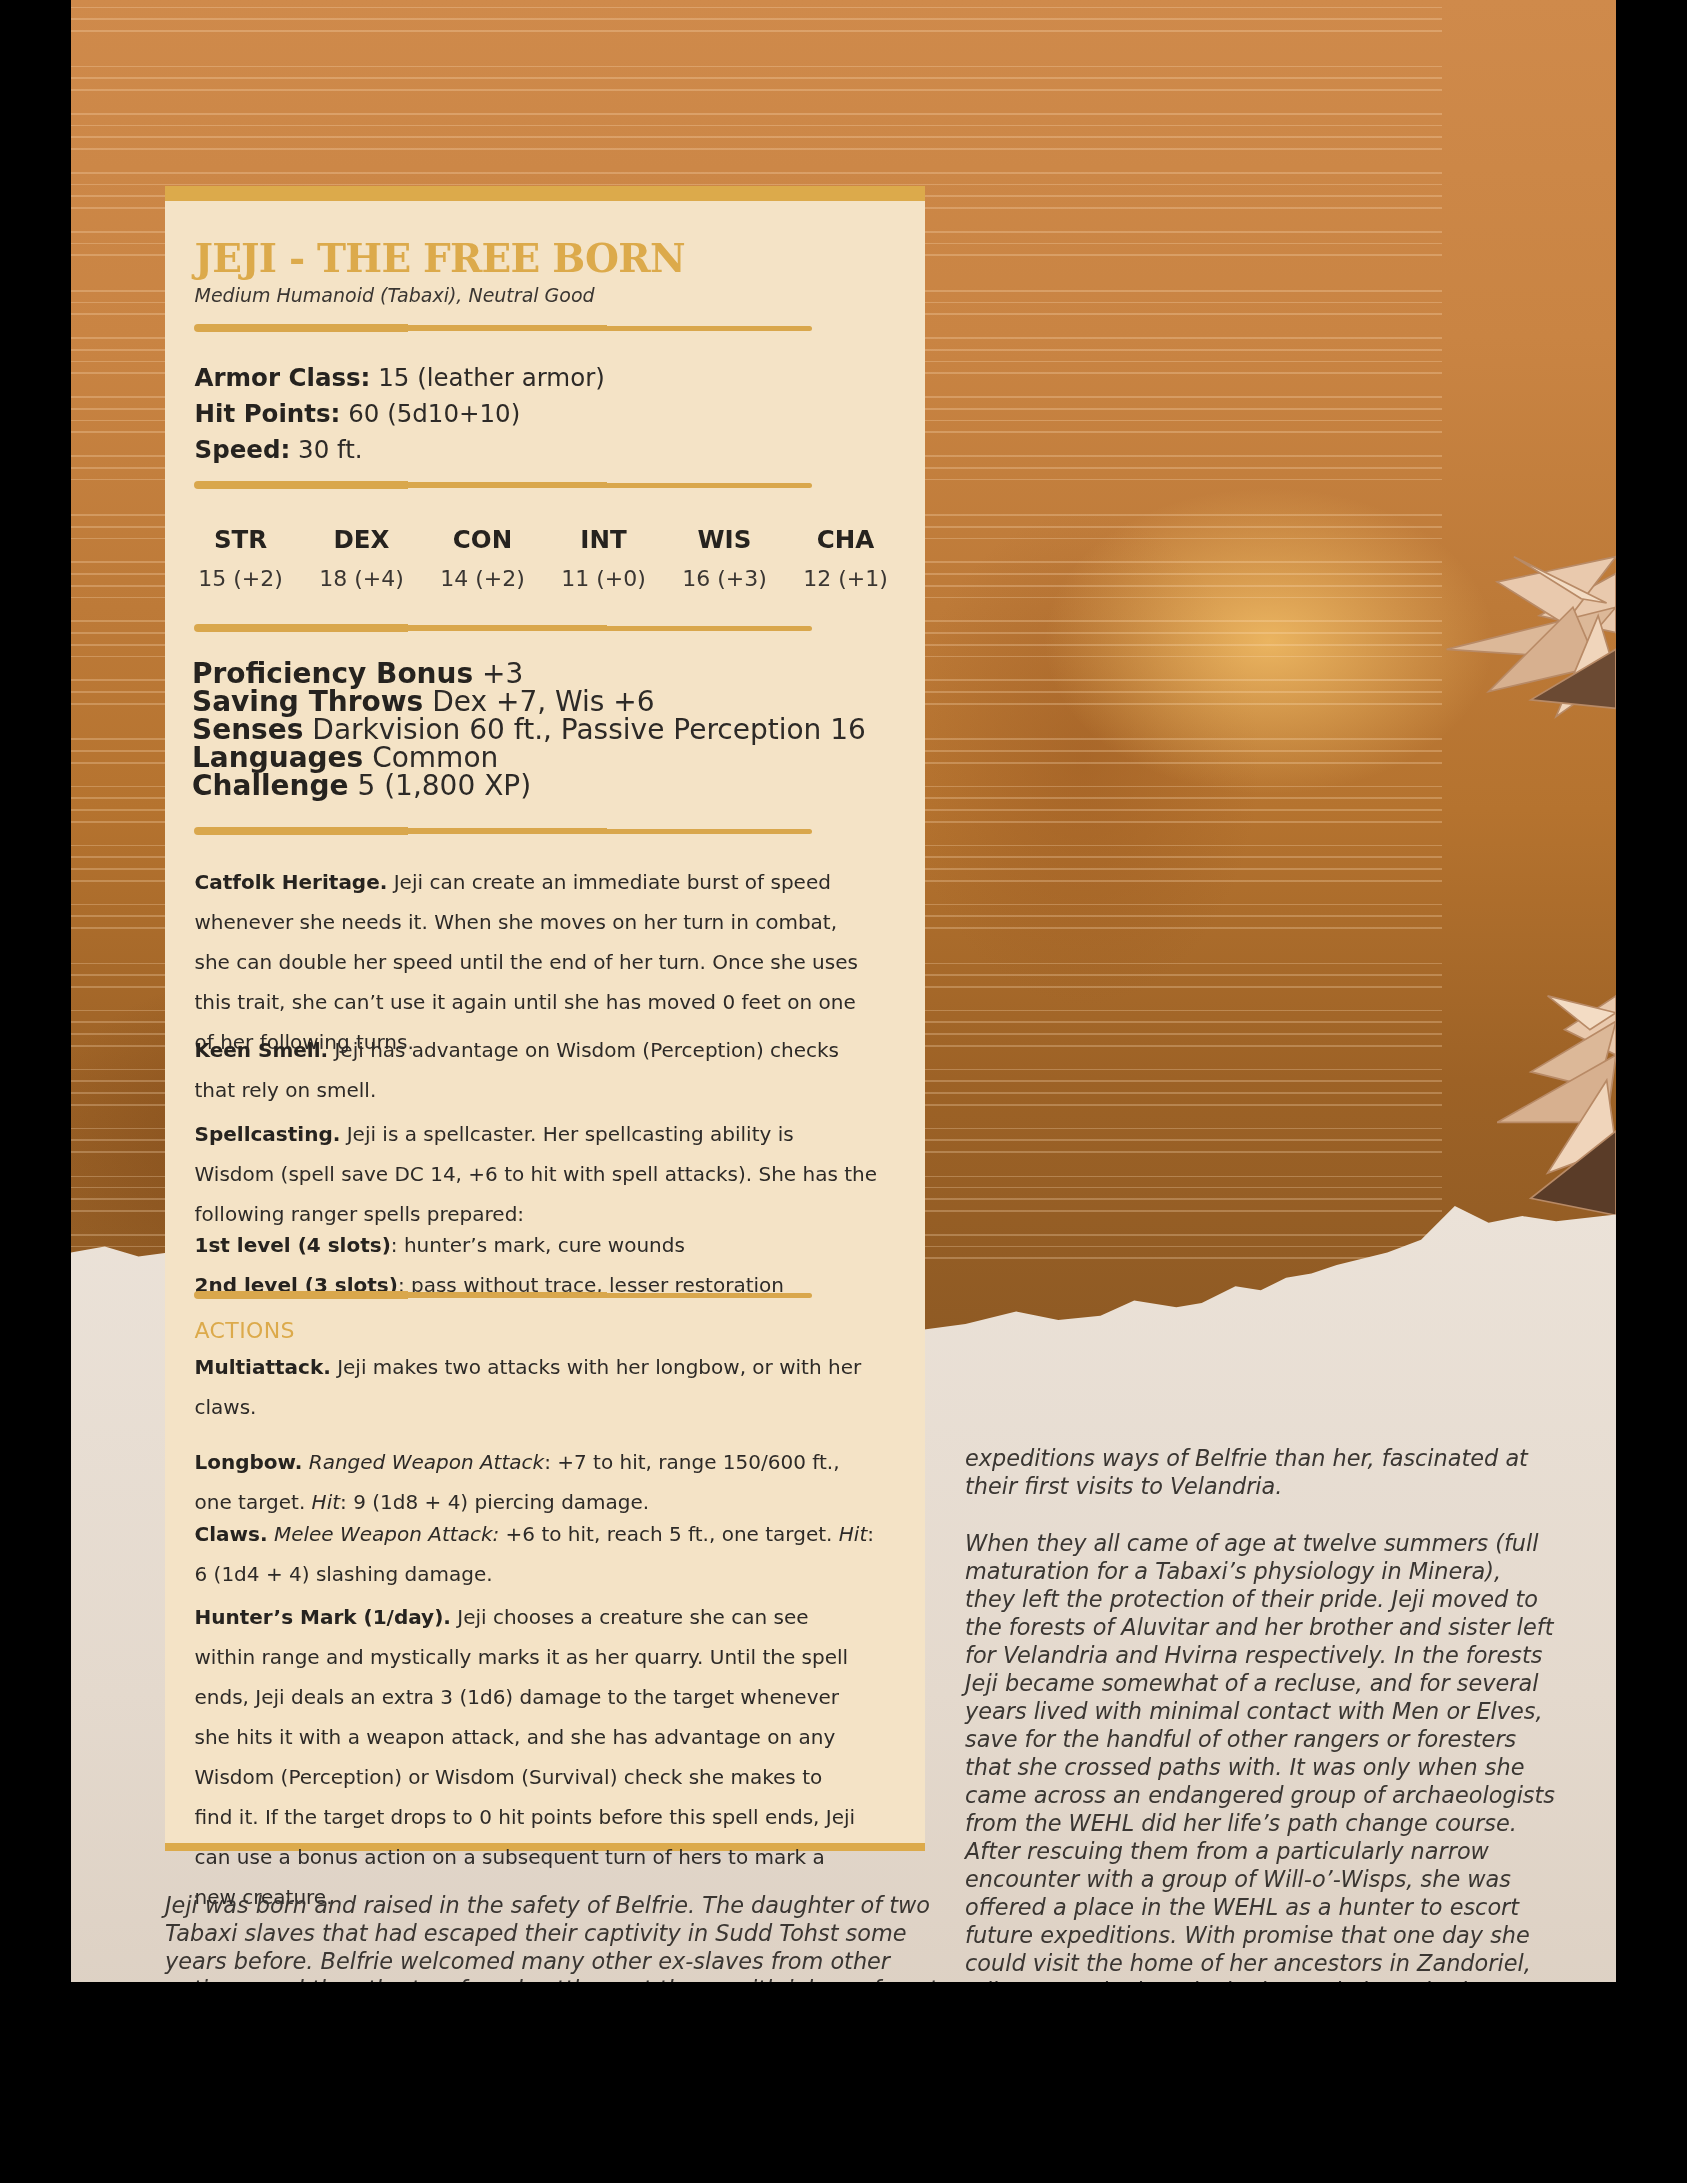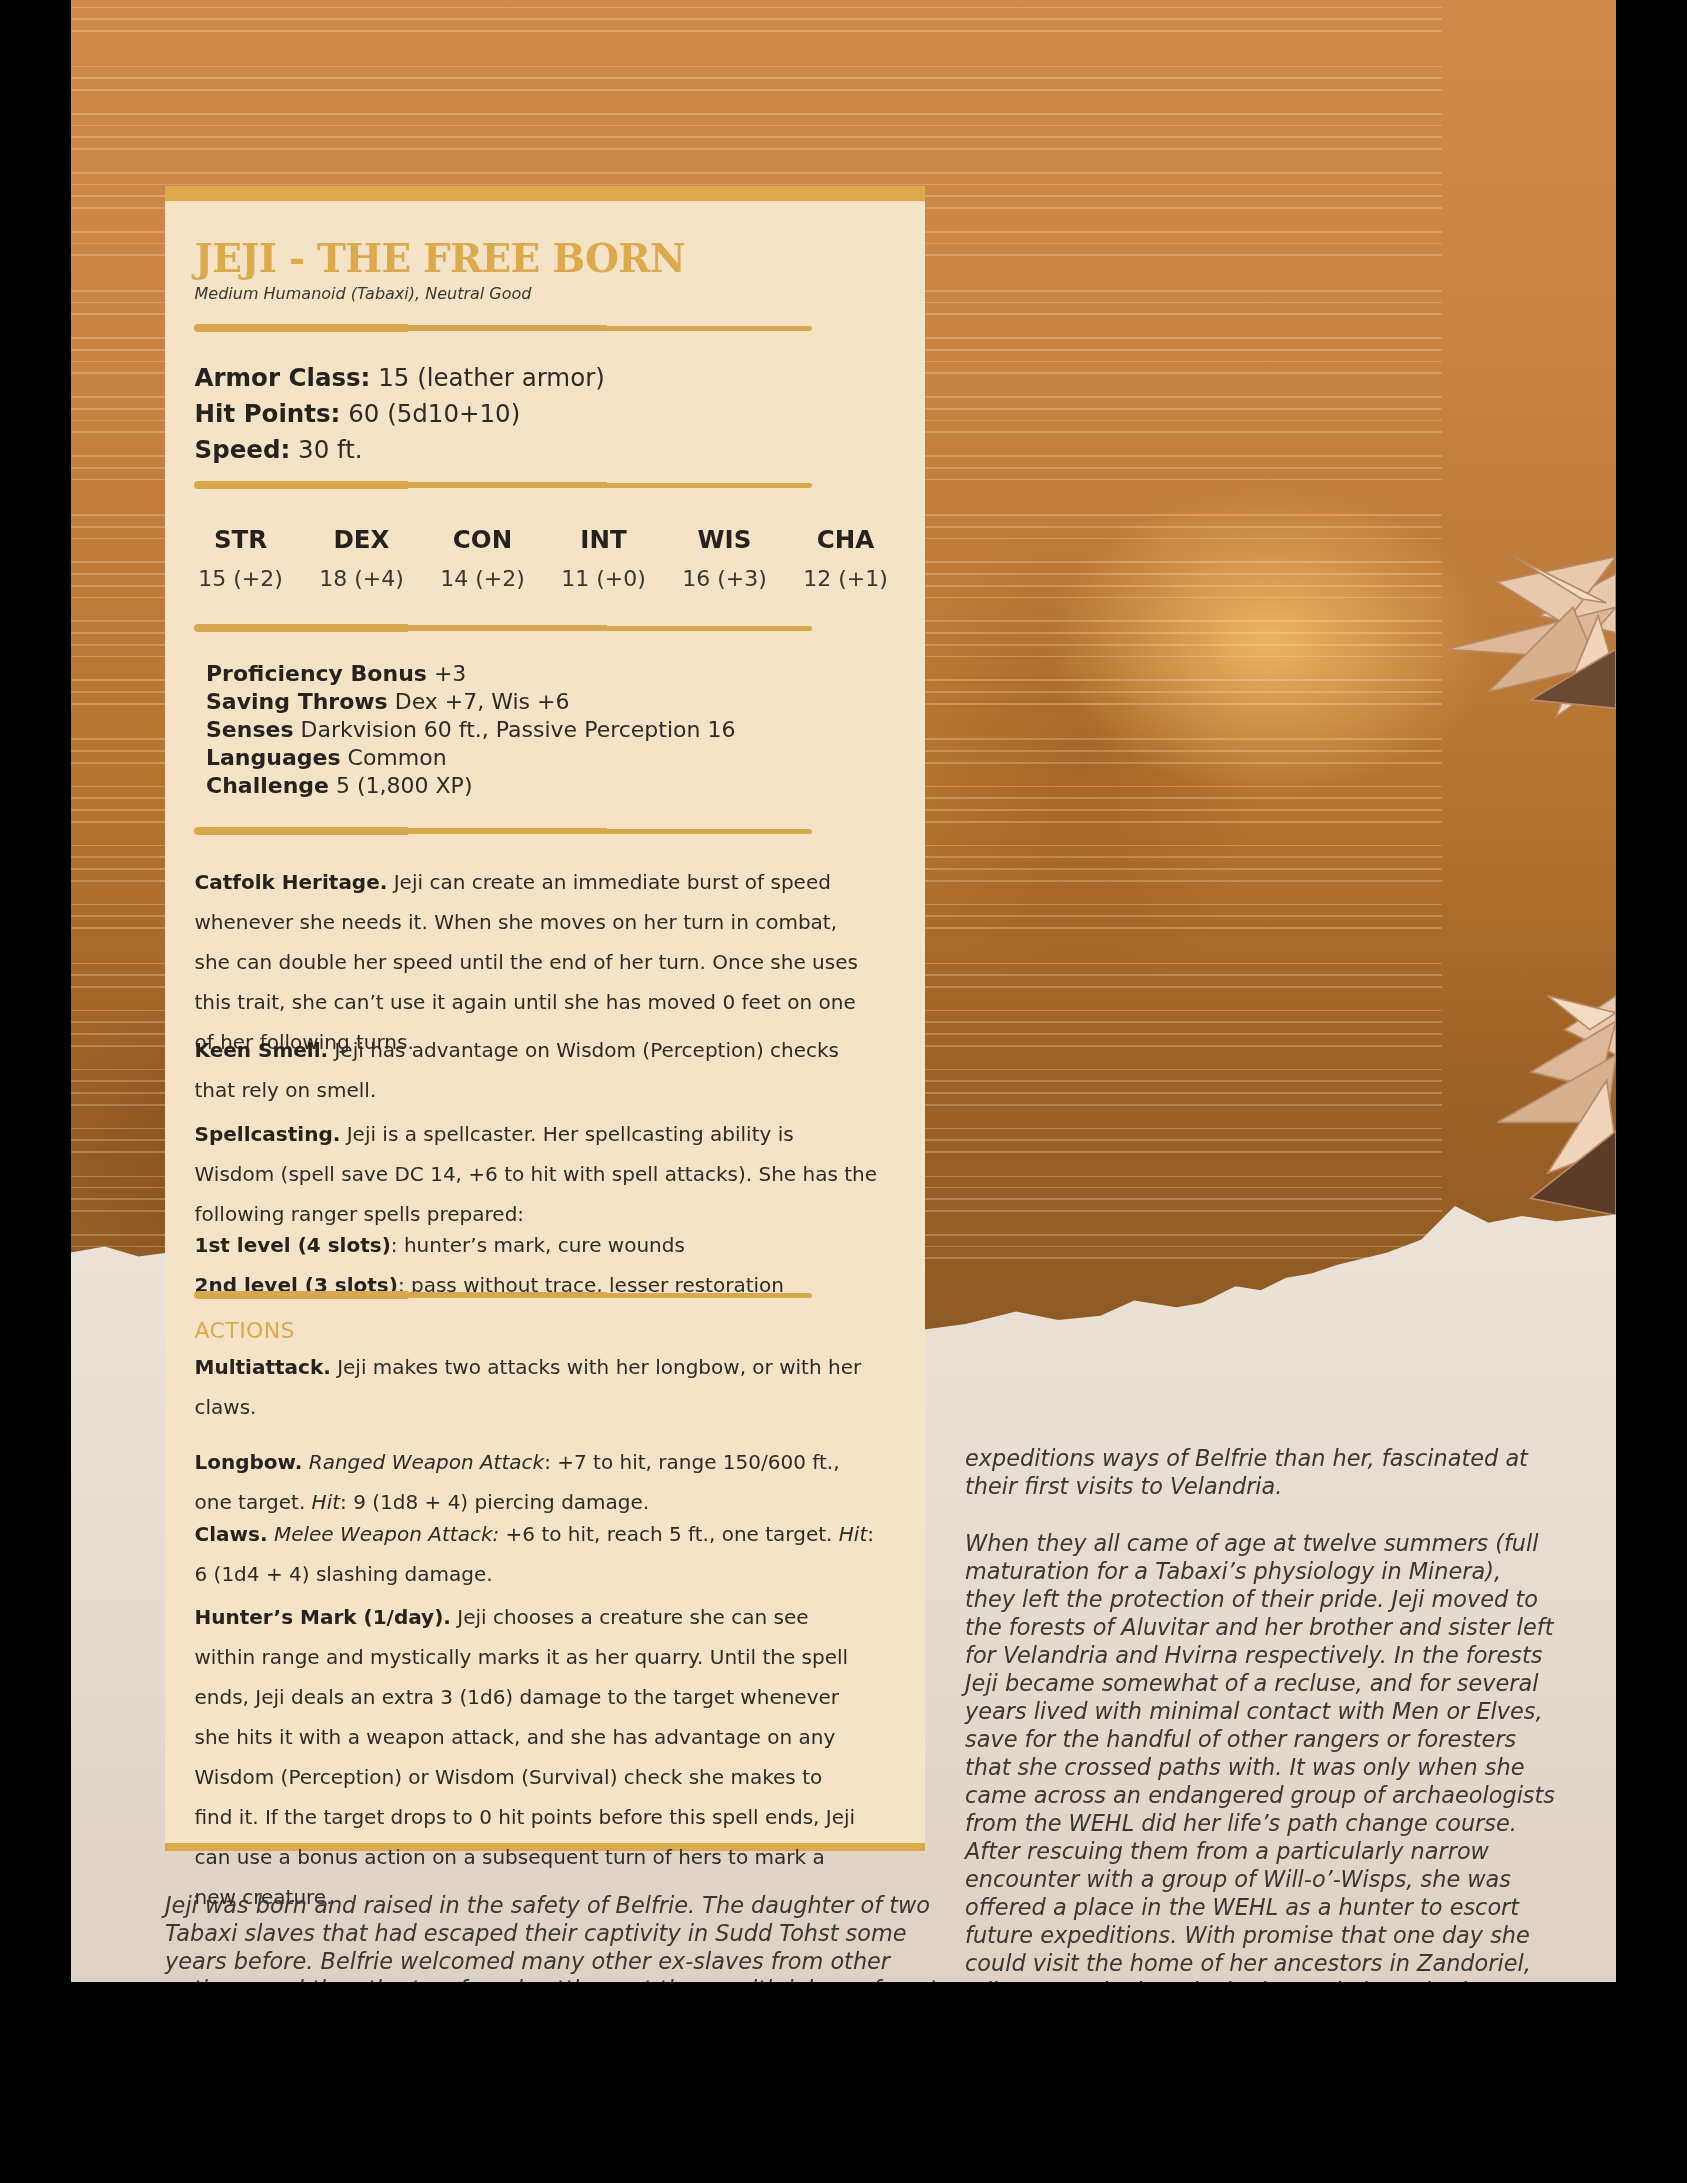--- a/index.html
+++ b/index.html
@@ -41,35 +41,35 @@
     border-bottom:8.4px solid #dcaa4b;
     box-sizing:border-box;
     color:#2d2a27;
   }
   .title {
     position:absolute; left:29.5px; top:34px;
     font-family:"DejaVu Serif", serif; font-weight:bold; font-size:39px; letter-spacing:-0.8px;
     color:#dcaa4b; white-space:nowrap;
   }
   .subtitle {
-    position:absolute; left:29.5px; top:83px; font-style:italic; font-size:16px; color:#3a3632; white-space:nowrap;
+    position:absolute; left:29.5px; top:83px; font-style:italic; font-size:19px; color:#3a3632; white-space:nowrap;
   }
   .rule { position:absolute; left:29px; width:618px; height:8.4px; }
   .rule .seg1 { position:absolute; left:0; top:0; width:214px; height:8.4px; background:#d9a74c; border-radius:4.2px 0 0 4.2px; }
   .rule .seg2 { position:absolute; left:211px; top:0.8px; width:202px; height:6.7px; background:#d9a74c; }
   .rule .seg3 { position:absolute; left:410px; top:1.7px; width:208px; height:5px; background:#d9a74c; border-radius:0 2.5px 2.5px 0; }
   .lines { position:absolute; left:29.5px; font-size:24.5px; line-height:36px; white-space:nowrap; }
   .lines b { font-weight:bold; color:#26231f; }
   .abil {
     position:absolute; left:15px; top:325px; width:726px; display:flex; justify-content:flex-start;
   }
   .abil .col { width:121px; text-align:center; }
   .abil .h { font-weight:bold; font-size:24.5px; color:#26231f; line-height:34px; }
   .abil .v { font-size:22px; color:#3a3632; line-height:34px; margin-top:5px; }
-  .props { position:absolute; left:41px; top:456px; font-size:22px; line-height:28px; white-space:nowrap; }
+  .props { position:absolute; left:27px; top:456px; font-size:28px; line-height:28px; white-space:nowrap; }
   .props b { font-weight:bold; color:#26231f; }
   .para { position:absolute; left:29.5px; width:683px; font-size:20px; line-height:40px; }
   .para b { font-weight:bold; color:#26231f; }
   .actions-h { position:absolute; left:29.5px; top:1119px; font-size:22px; color:#dcaa4b; letter-spacing:0.4px; }
   .lore {
     position:absolute; font-style:italic; font-size:22.4px; line-height:28px; color:#3a3632;
   }
 </style>
 </head>
 <body>

